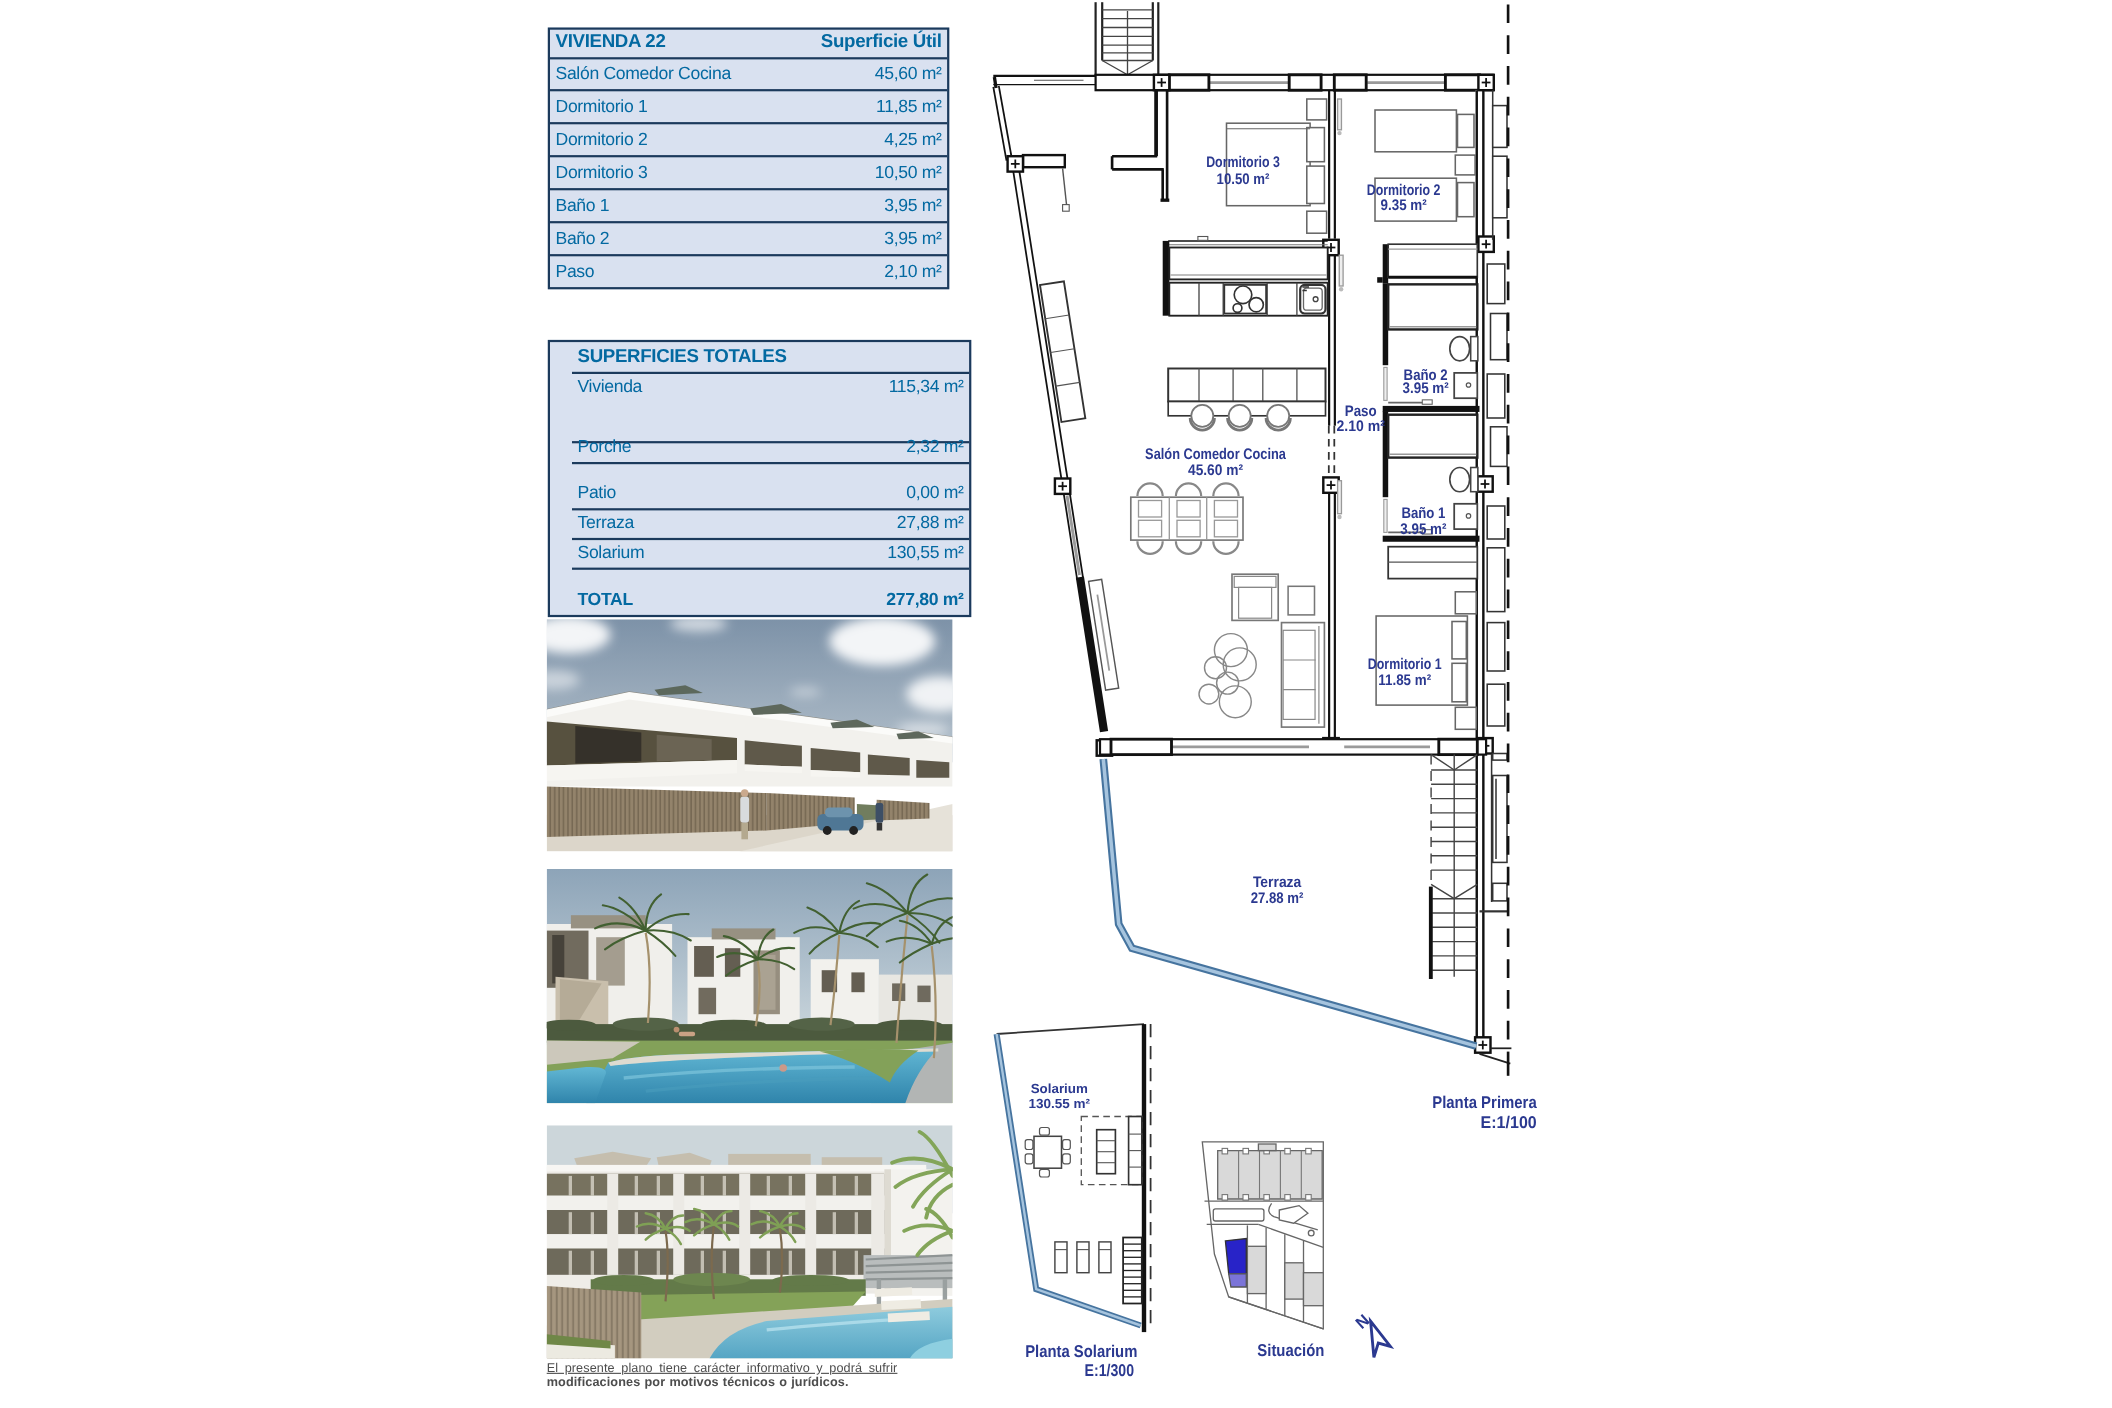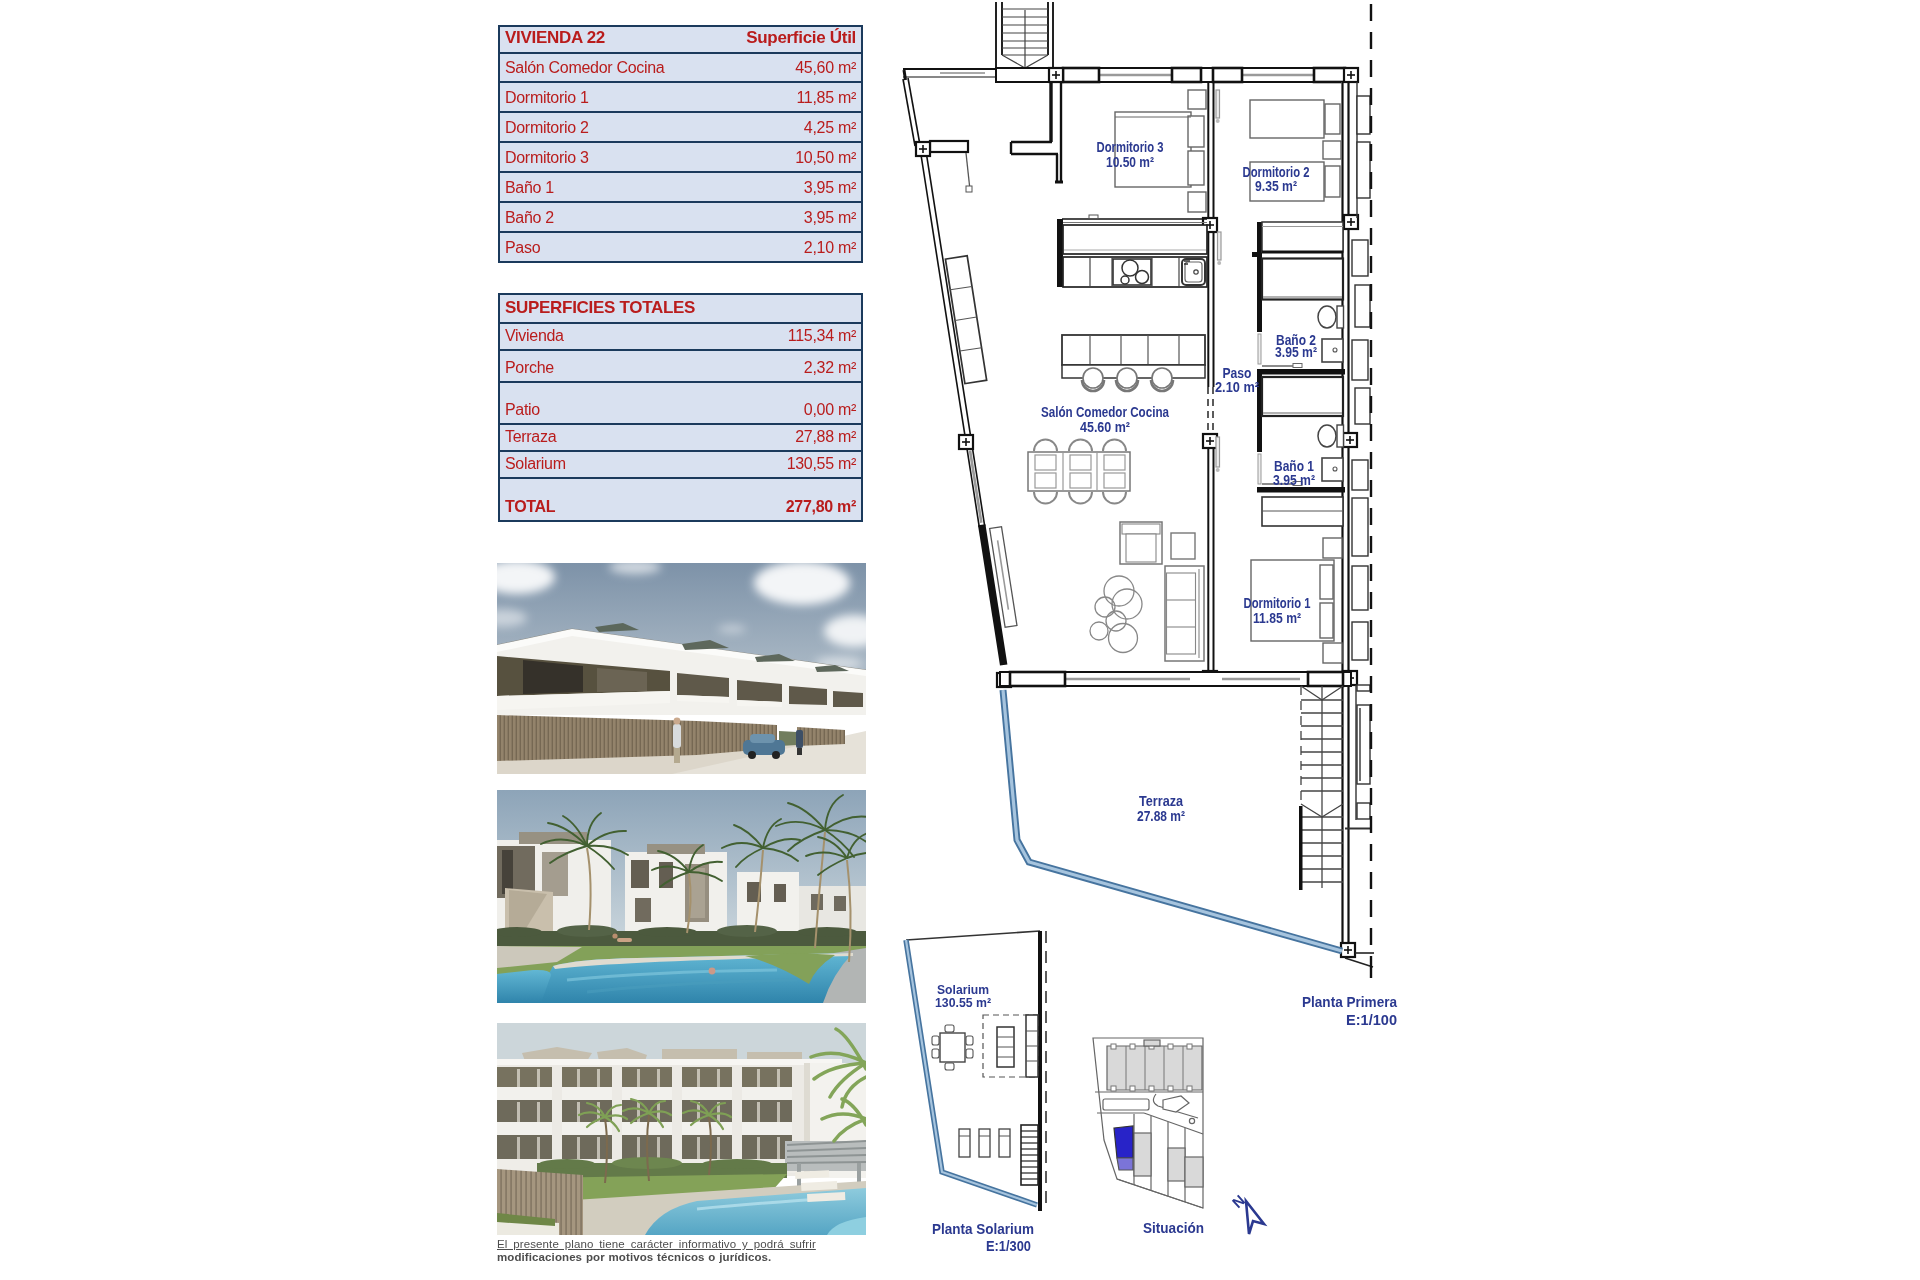--- a/index.html
+++ b/index.html
@@ -1,20 +1,20 @@
 <!DOCTYPE html>
 <html><head>
 <meta charset="utf-8">
 <style>
   html,body{margin:0;padding:0;}
   body{width:1920px;height:1280px;background:#ffffff;position:relative;overflow:hidden;
        font-family:"Liberation Sans", sans-serif;}
   .abs{position:absolute;}
   
-  .tbl{position:absolute;left:498px;width:361px;border:2px solid #1b3a5c;background:#d9e1f0;color:#b91c1c;}
+  .tbl{position:absolute;left:498px;width:361px;border:2px solid #1b3a5c;background:#d9e1f0;color:#0369a1;}
   .row{box-sizing:border-box;border-top:2px solid #1b3a5c;position:relative;}
   .row:first-child{border-top:none;}
   .row .l{position:absolute;left:5px;bottom:4px;font-size:16px;letter-spacing:-0.3px;}
   .row .r{position:absolute;right:5px;bottom:4px;font-size:16px;letter-spacing:-0.3px;}
   .b{font-weight:bold;}
   .disc{position:absolute;left:497px;top:1238px;width:320px;font-size:11.5px;line-height:12.5px;
         color:#4d4d4d;letter-spacing:0.1px;}
 </style>
 </head>
 <body>
@@ -47,29 +47,29 @@
   <div class="row" style="height:29.9px;">
       <span class="l">Baño 2</span>
       <span class="r">3,95 m²</span>
     </div>
   <div class="row" style="height:29.9px;">
       <span class="l">Paso</span>
       <span class="r">2,10 m²</span>
     </div>
 </div>
 
-<div class="tbl" style="top:293px;">
+<div class="tbl" style="top:309px;padding-left:20px;">
   <div class="row" style="height:26.6px;">
       <span class="l b" style="font-size:17px;">SUPERFICIES TOTALES</span>
     </div>
   <div class="row" style="height:27.3px;">
       <span class="l">Vivienda</span>
       <span class="r">115,34 m²</span>
     </div>
-  <div class="row" style="height:32px;">
+  <div class="row" style="height:19px;margin-top:36px;">
       <span class="l">Porche</span>
       <span class="r">2,32 m²</span>
     </div>
   <div class="row" style="height:42px;">
       <span class="l">Patio</span>
       <span class="r">0,00 m²</span>
     </div>
   <div class="row" style="height:27.3px;">
       <span class="l">Terraza</span>
       <span class="r">27,88 m²</span>

